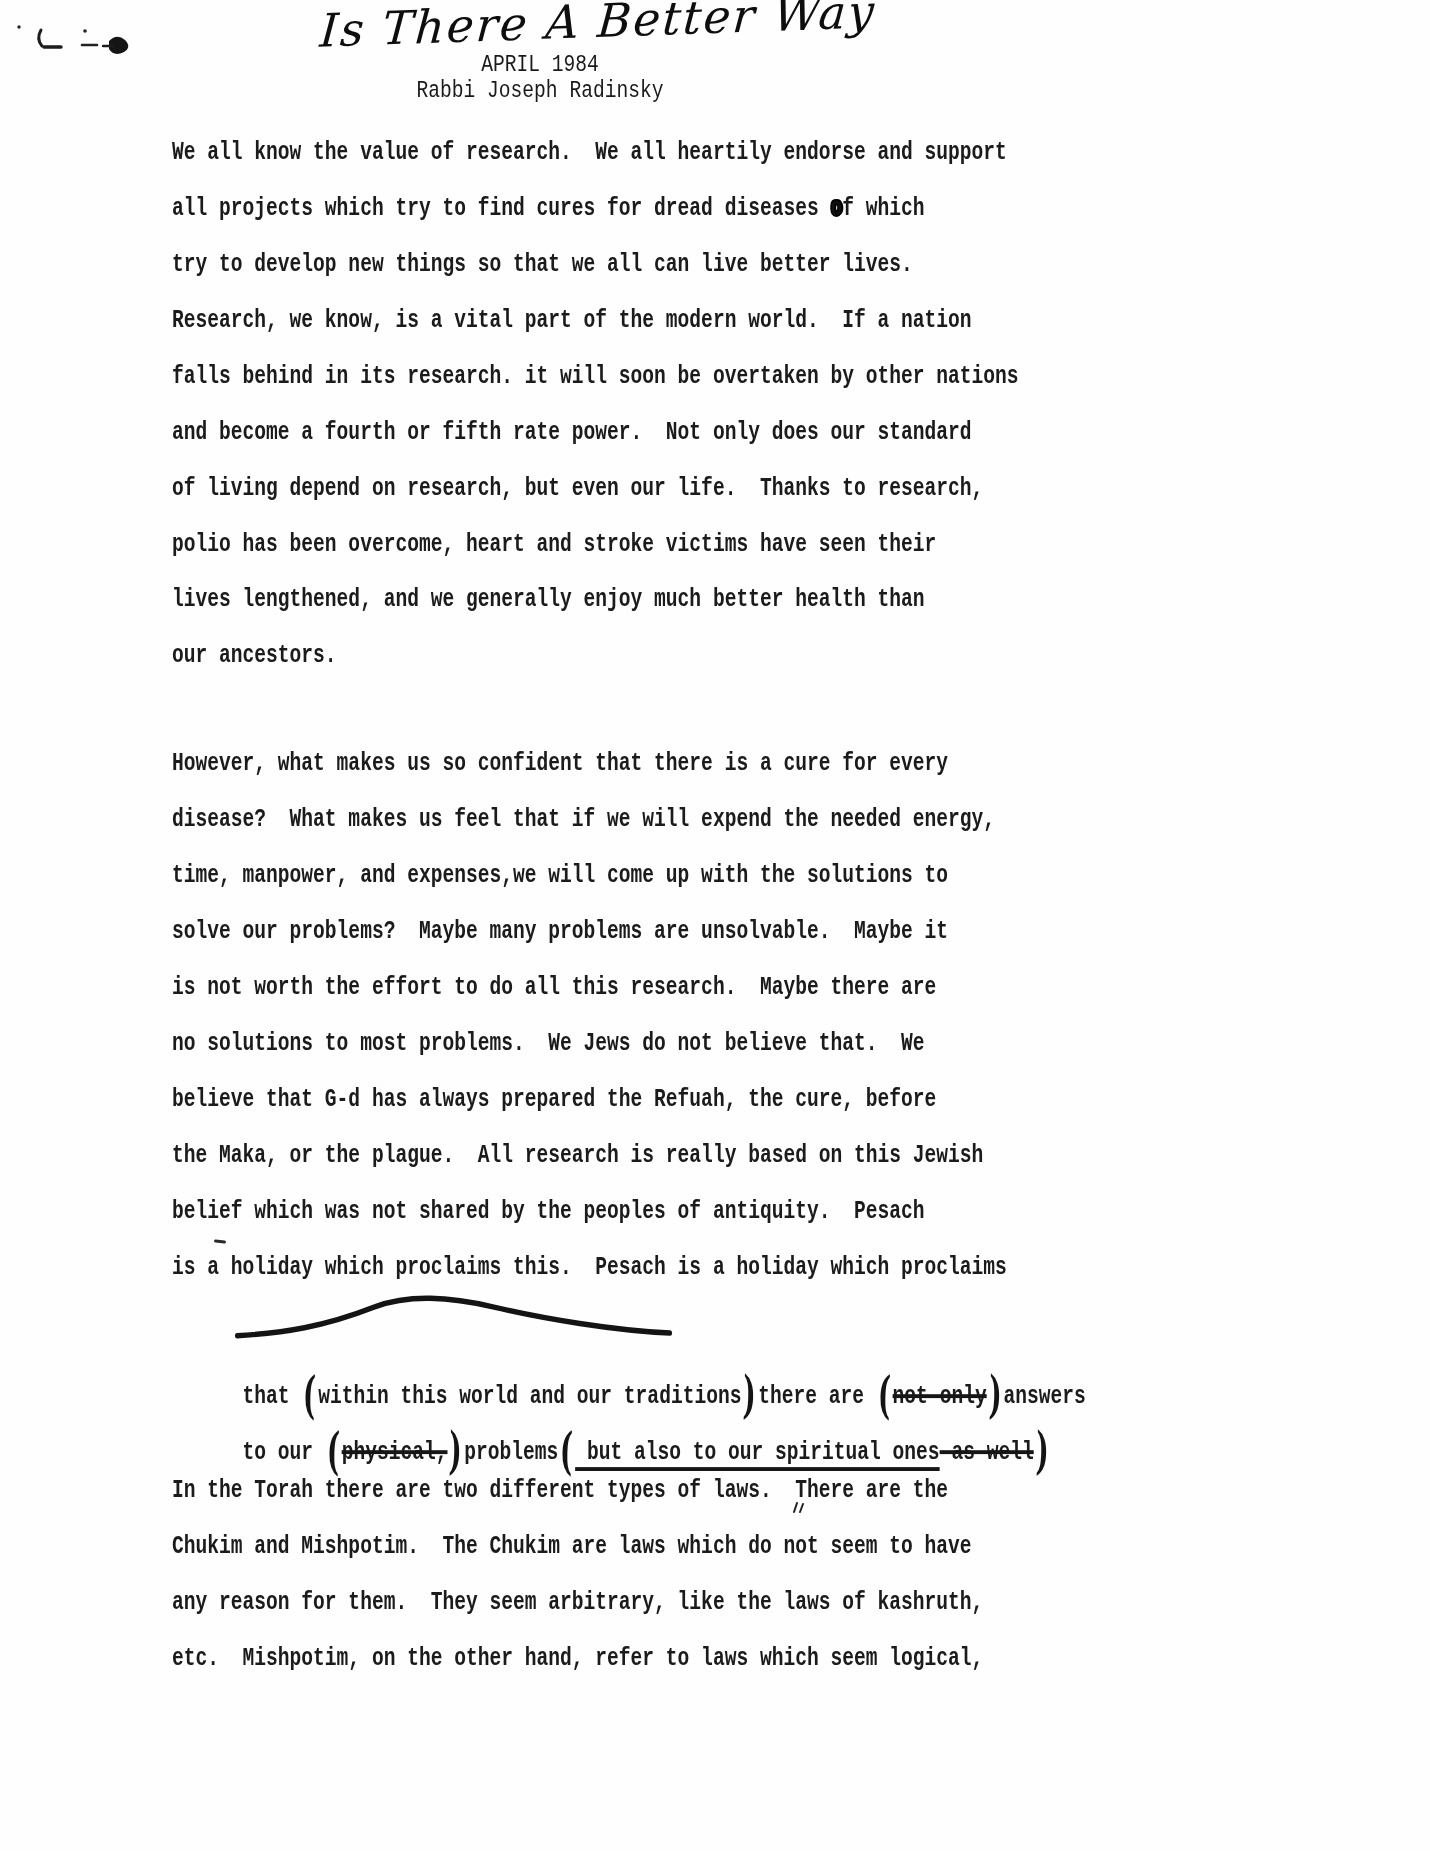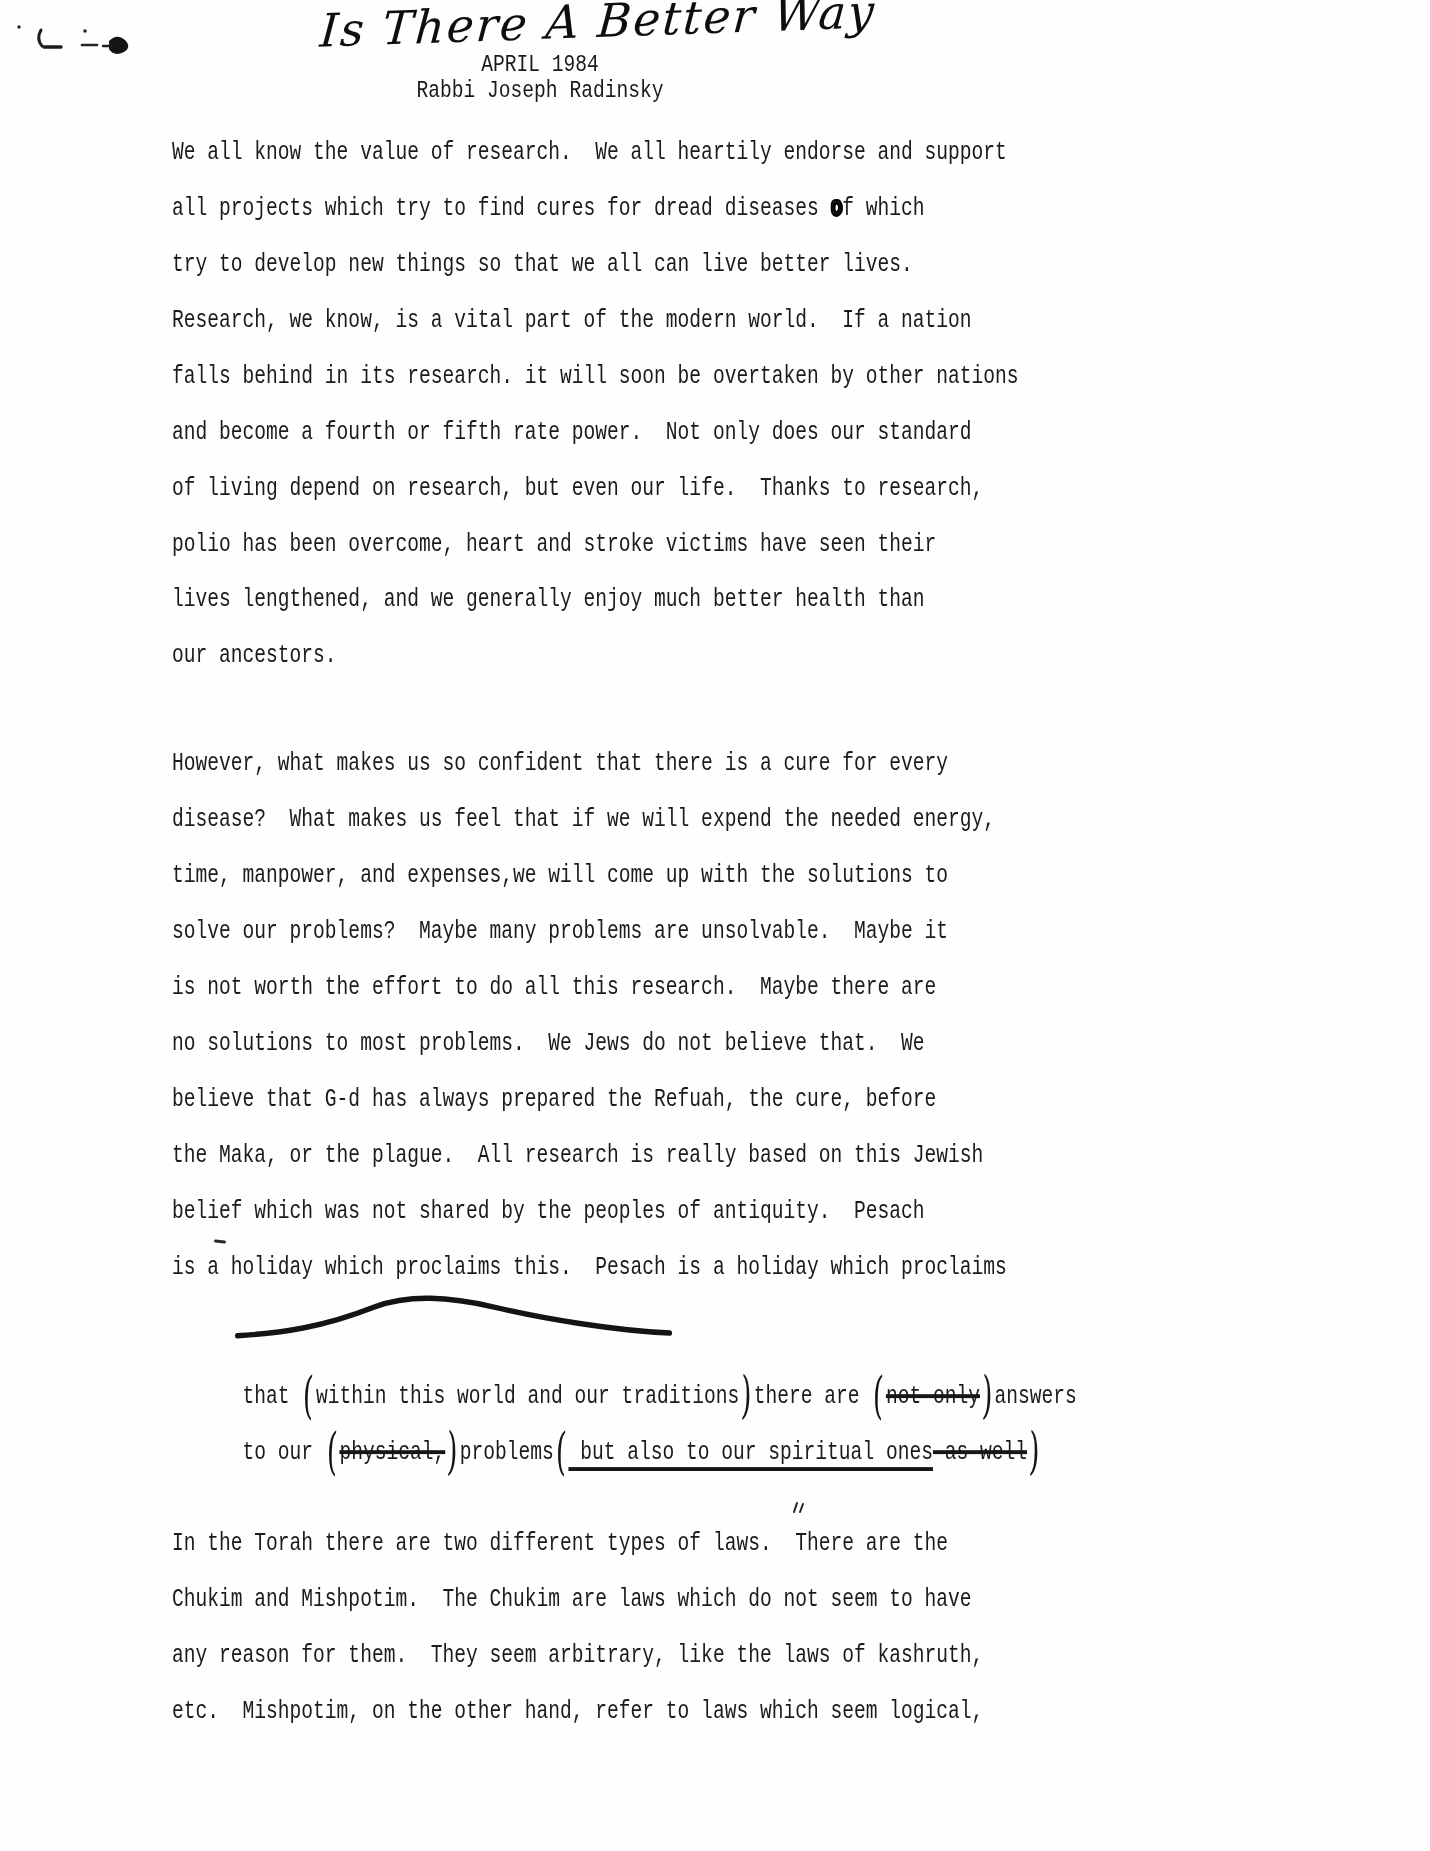--- a/index.html
+++ b/index.html
@@ -26,24 +26,24 @@
   
   .hdr{
     position:absolute;left:0;width:1080px;text-align:center;
     font-size:19.6px;white-space:pre;
     transform:scaleY(1.25);
   }
   .hdr.date{top:52px;height:26px;line-height:26px;}
   .hdr.byline{top:78px;height:26px;line-height:26px;}
 
   
-  .para{position:absolute;left:172px;width:1210px;}
+  .para{position:absolute;left:172px;width:1210px;font-weight:bold;}
   .p1{top:124px;}
   .p2{top:736px;}
-  .p3{top:1516px;}
+  .p3{top:1463px;}
   .ln{
     position:relative;height:56px;line-height:56px;
     font-size:19.6px;white-space:pre;
     transform:scaleY(1.3);transform-origin:0 50%;
     color:#1b1b1b;
   }
 
   
   .blot{
     color:#111;

